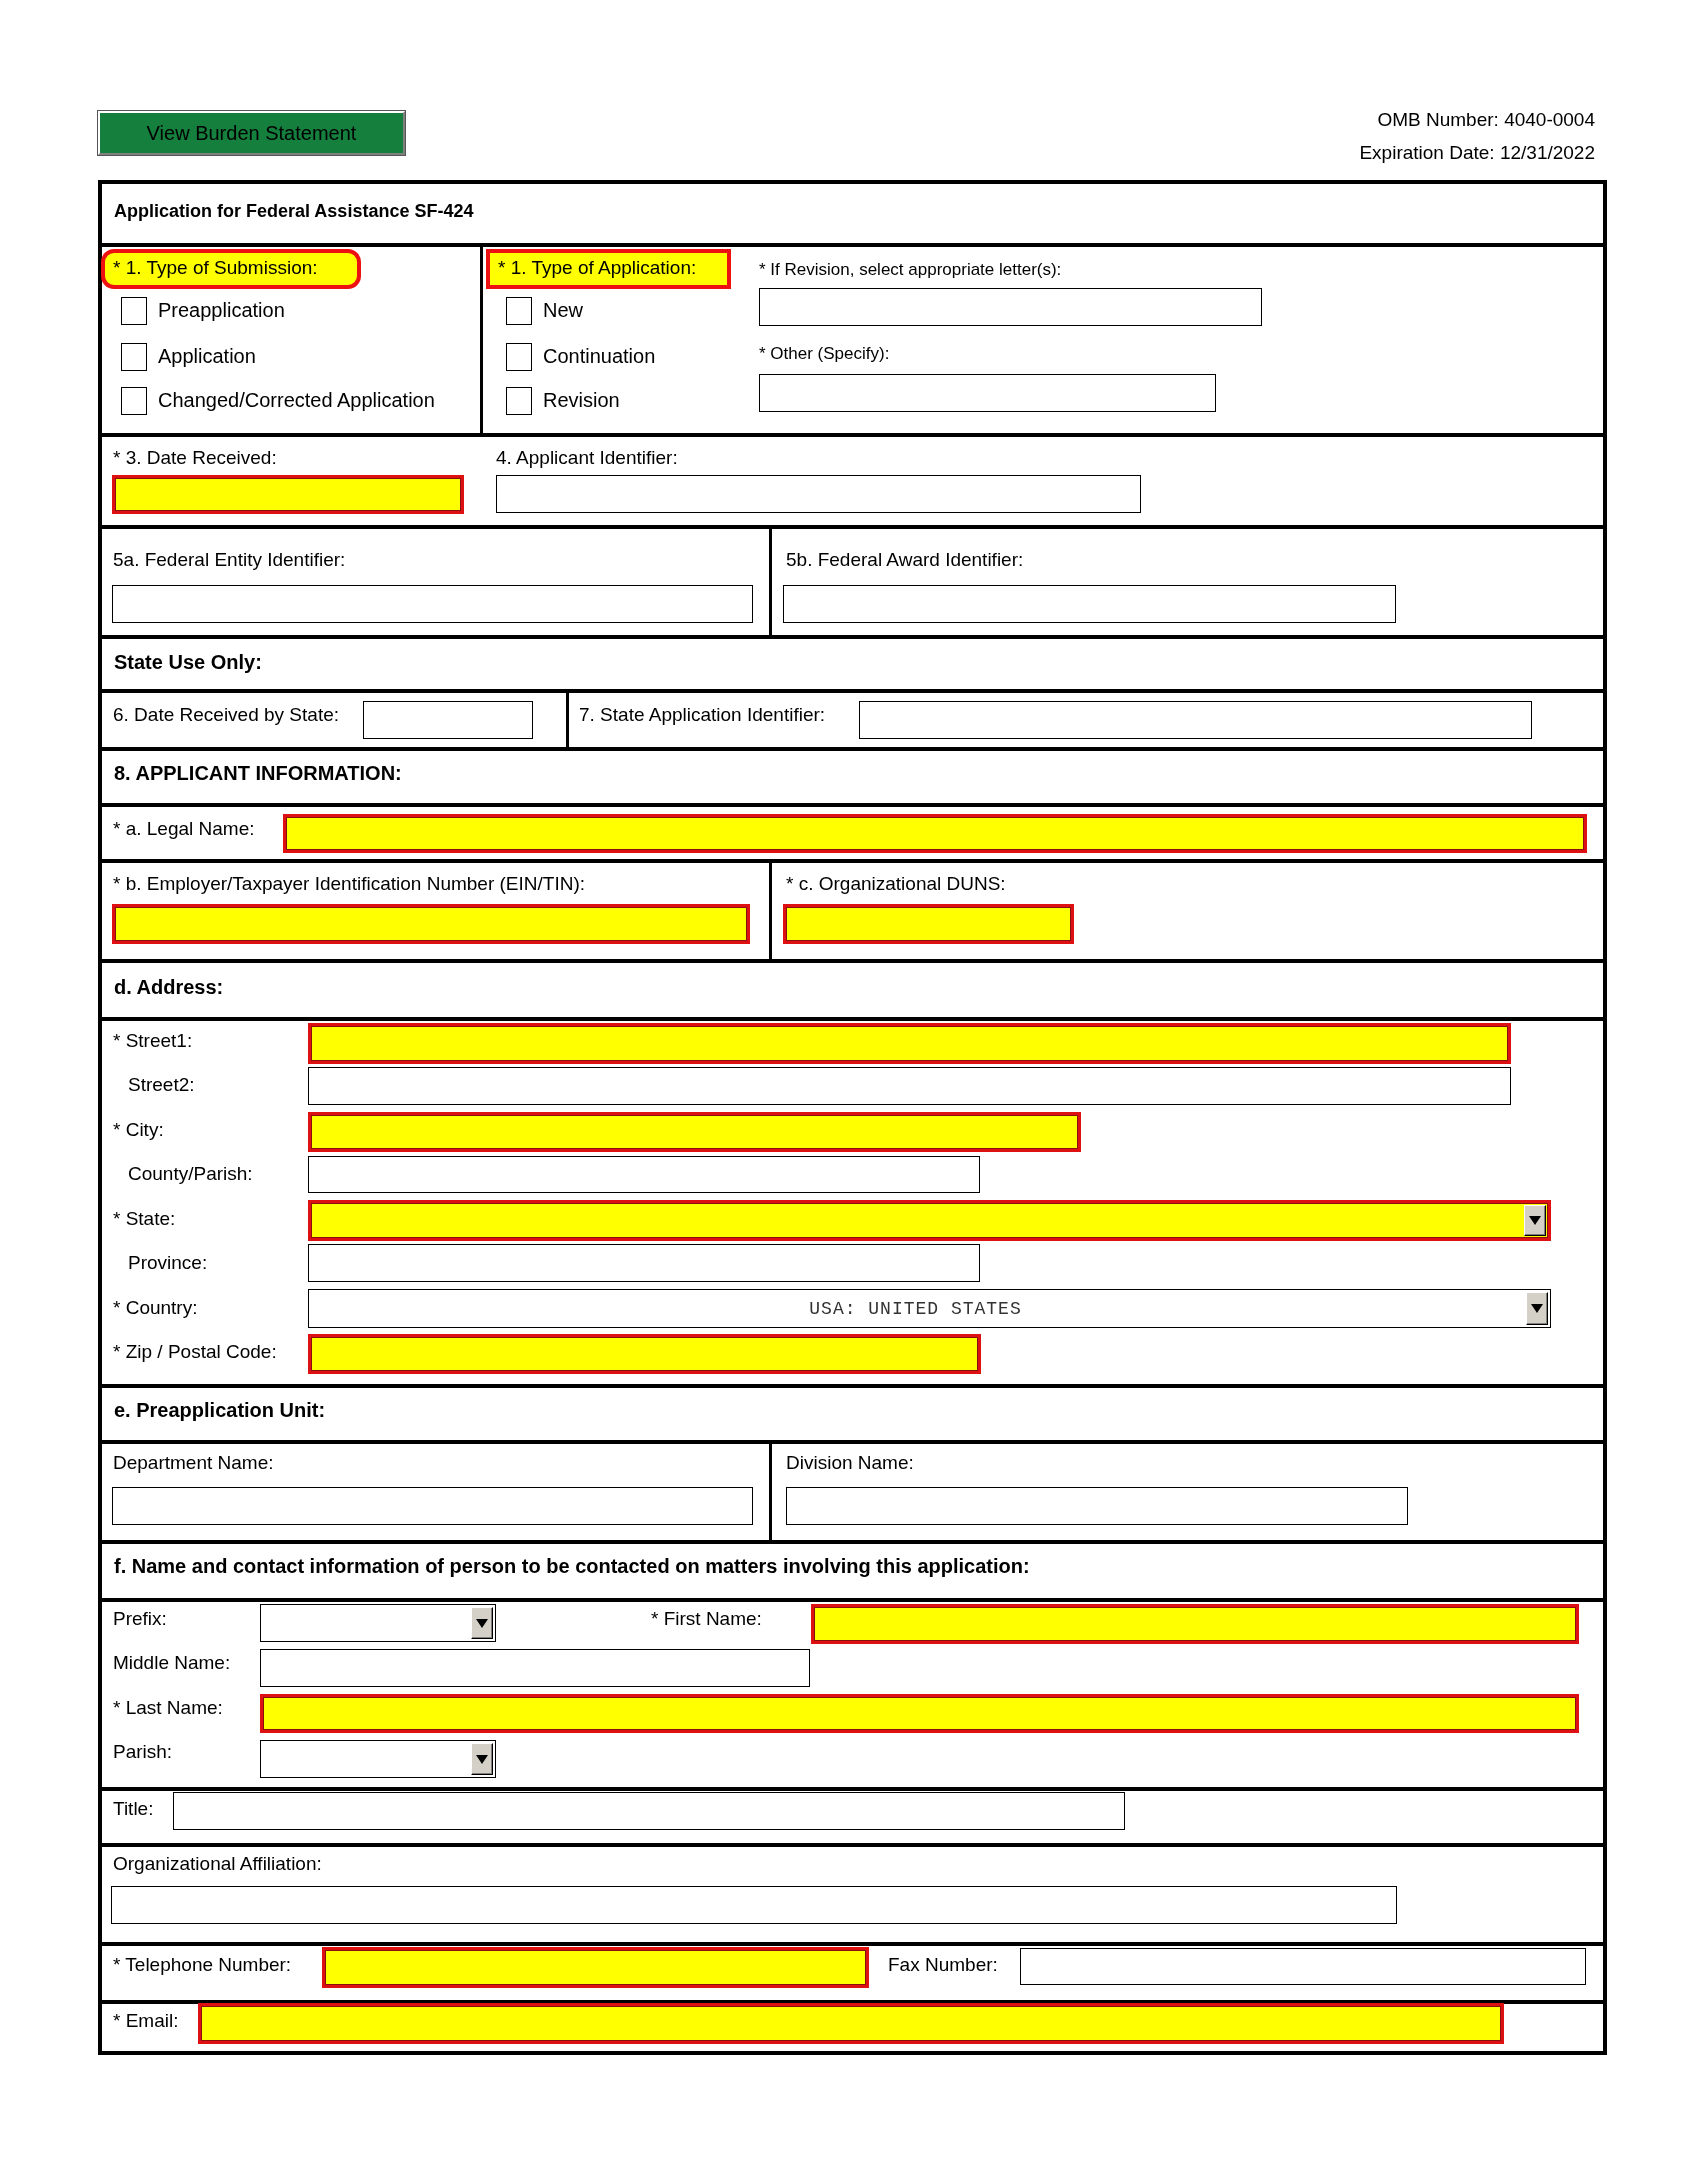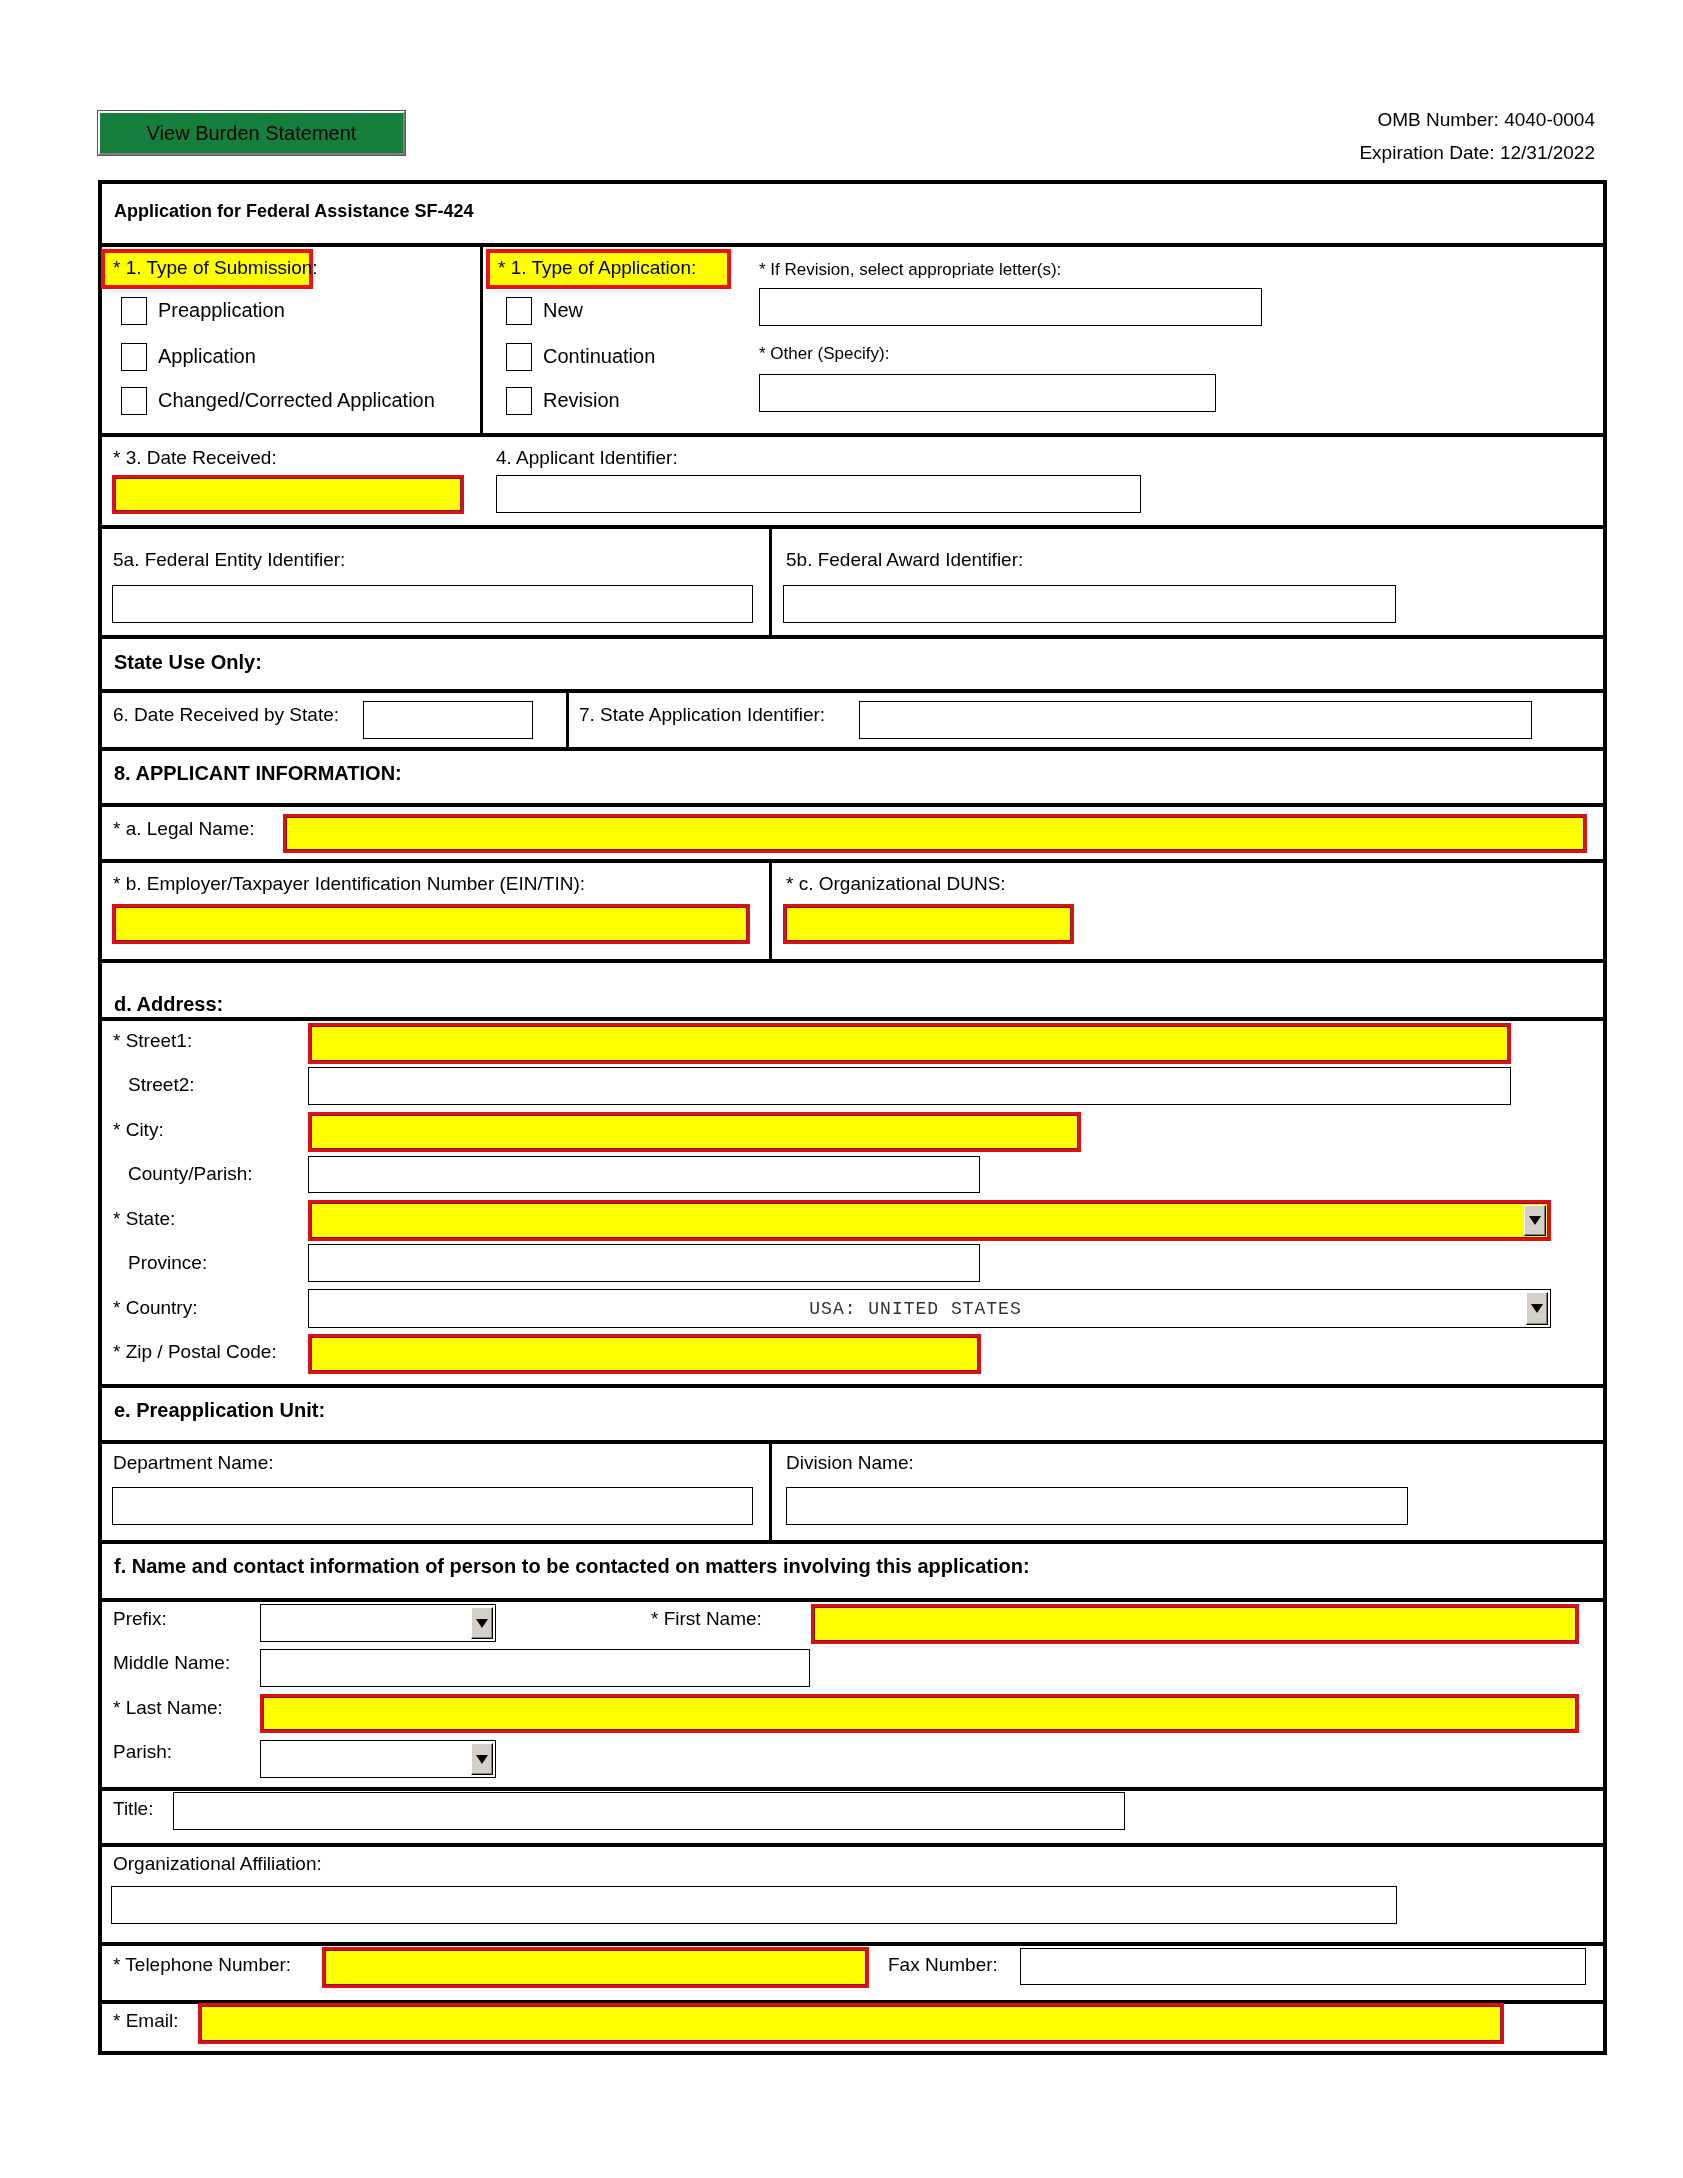--- a/index.html
+++ b/index.html
@@ -47,21 +47,21 @@
 <div class="hline" style="top:1843px;"></div>
 <div class="hline" style="top:1942px;"></div>
 <div class="hline" style="top:2000px;"></div>
 
 <div class="vline" style="left:480px; top:245px; height:190px;"></div>
 <div class="vline" style="left:769px; top:527px; height:110px;"></div>
 <div class="vline" style="left:566px; top:691px; height:58px;"></div>
 <div class="vline" style="left:769px; top:861px; height:100px;"></div>
 <div class="vline" style="left:769px; top:1442px; height:100px;"></div>
 
-<div class="reqlbl" style="left:101px; top:249px; width:212px; height:40px;">* 1. Type of Submission:</div>
+<div class="reqlbl" style="left:101px; top:249px; width:260px; height:40px;border-radius:13px;">* 1. Type of Submission:</div>
 <div class="chk" style="left:121px; top:297px;"></div>
 <div class="lbl" style="left:158px; top:299px; font-size:20px;">Preapplication</div>
 <div class="chk" style="left:121px; top:343px;"></div>
 <div class="lbl" style="left:158px; top:345px; font-size:20px;">Application</div>
 <div class="chk" style="left:121px; top:387px;"></div>
 <div class="lbl" style="left:158px; top:389px; font-size:20px;">Changed/Corrected Application</div>
 
 <div class="reqlbl" style="left:486px; top:249px; width:245px; height:40px;">* 1. Type of Application:</div>
 <div class="chk" style="left:506px; top:297px;"></div>
 <div class="lbl" style="left:543px; top:299px; font-size:20px;">New</div>
@@ -92,21 +92,21 @@
 <div class="inp" style="left:859px; top:701px; width:673px; height:38px;"></div>
 
 <div class="hdr" style="left:114px; top:761px;">8. APPLICANT INFORMATION:</div>
 <div class="lbl" style="left:113px; top:818px;">* a. Legal Name:</div>
 <div class="req" style="left:283px; top:814px; width:1304px; height:39px;"></div>
 <div class="lbl" style="left:113px; top:873px;">* b. Employer/Taxpayer Identification Number (EIN/TIN):</div>
 <div class="req" style="left:112px; top:904px; width:638px; height:40px;"></div>
 <div class="lbl" style="left:786px; top:873px;">* c. Organizational DUNS:</div>
 <div class="req" style="left:783px; top:904px; width:291px; height:40px;"></div>
 
-<div class="hdr" style="left:114px; top:975px;margin-top:17px;">d. Address:</div>
+<div class="hdr" style="left:114px; top:975px;">d. Address:</div>
 
 <div class="lbl" style="left:113px; top:1030px;">* Street1:</div>
 <div class="req" style="left:308px; top:1023px; width:1203px; height:41px;"></div>
 <div class="lbl" style="left:128px; top:1074px;">Street2:</div>
 <div class="inp" style="left:308px; top:1067px; width:1203px; height:38px;"></div>
 <div class="lbl" style="left:113px; top:1119px;">* City:</div>
 <div class="req" style="left:308px; top:1112px; width:773px; height:40px;"></div>
 <div class="lbl" style="left:128px; top:1163px;">County/Parish:</div>
 <div class="inp" style="left:308px; top:1156px; width:672px; height:37px;"></div>
 <div class="lbl" style="left:113px; top:1208px;">* State:</div>

